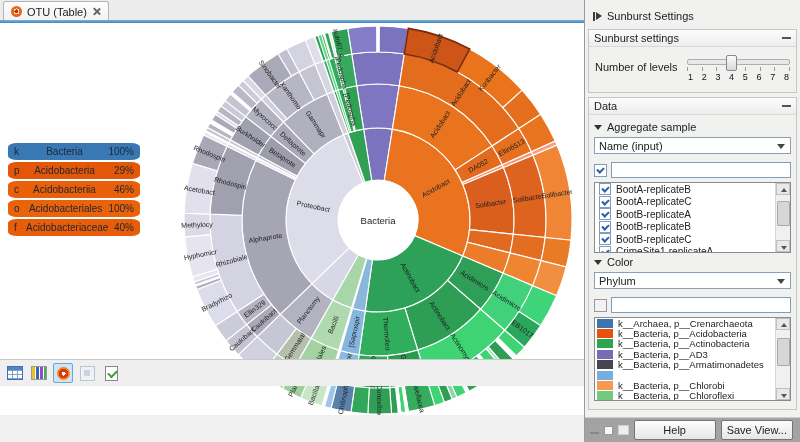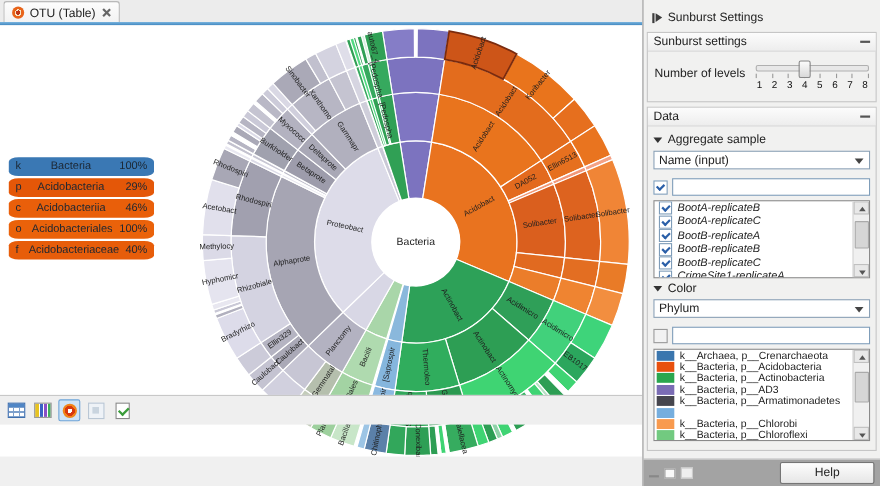--- a/index.html
+++ b/index.html
@@ -64,21 +64,21 @@
   .select:after{content:"";position:absolute;right:5px;top:6px;border-top:5px solid #444;border-left:4px solid transparent;border-right:4px solid transparent;}
   .filter-row{display:flex;align-items:center;gap:4px;height:16px;margin-bottom:4px;}
   .cb{width:11px;height:11px;background:#fff;border:1px solid #7f9db9;display:inline-block;position:relative;flex:none;}
   .cb.checked:after{content:"";position:absolute;left:2px;top:2px;width:5px;height:3px;border-left:2px solid #2a5fa8;border-bottom:2px solid #2a5fa8;transform:rotate(-45deg);}
   .cb.blank{background:#f2f2f2;border-color:#9a9a9a;}
   .filter-input{flex:1;height:14px;background:#fff;border:1px solid #7f9db9;}
   .listbox{position:relative;background:#fff;border:1px solid #8a8a8a;overflow:hidden;box-sizing:border-box;}
   .lb-samples{height:71px;}
   .lb-colors{height:84px;}
   .lb-inner{position:absolute;left:0;top:0;right:15px;bottom:0;overflow:hidden;}
-  .lrow{display:flex;align-items:center;gap:5px;height:12.5px;padding-left:4px;font-size:10px;font-style:italic;}
+  .lrow{display:flex;align-items:center;gap:5px;height:12.5px;padding-left:4px;font-size:10px;}
   .crow{display:flex;align-items:center;gap:5px;height:10.4px;padding-left:2px;font-size:9.5px;}
   .swatch{width:16px;height:9px;flex:none;}
   .sbar{position:absolute;right:0;top:0;bottom:0;width:14px;background:#f0f0f0;border-left:1px solid #d5d5d5;}
   .sb-up,.sb-dn{position:absolute;left:0;width:14px;height:12px;background:#e8e8e8;border:1px solid #c0c0c0;box-sizing:border-box;}
   .sb-up{top:0;}.sb-dn{bottom:0;}
   .sb-up:after{content:"";position:absolute;left:4px;top:4px;border-bottom:4px solid #555;border-left:3px solid transparent;border-right:3px solid transparent;}
   .sb-dn:after{content:"";position:absolute;left:4px;top:5px;border-top:4px solid #555;border-left:3px solid transparent;border-right:3px solid transparent;}
   .sb-thumb{position:absolute;left:1px;width:11px;background:#d6d6d6;border:1px solid #aaa;border-radius:1px;}
   .panel-footer{position:absolute;left:0;right:0;bottom:0;height:24px;border-top:1px solid #cfcfcf;display:flex;align-items:center;padding:0 5px;gap:5px;background:#a3a3a3;}
   .wicon{display:inline-block;}
@@ -489,15 +489,18 @@
       </div>
     </div>
 
     <div class="panel-footer">
       <span class="wicon wi-min"></span>
       <span class="wicon wi-sq"></span>
       <span class="wicon wi-dock"></span>
       <div class="btn btn-help">
           <span>Help</span>
         </div>
+      <div class="btn btn-save">
+          <span>Save View...</span>
+        </div>
     </div>
   </div>
 </div>
 
 </body></html>

